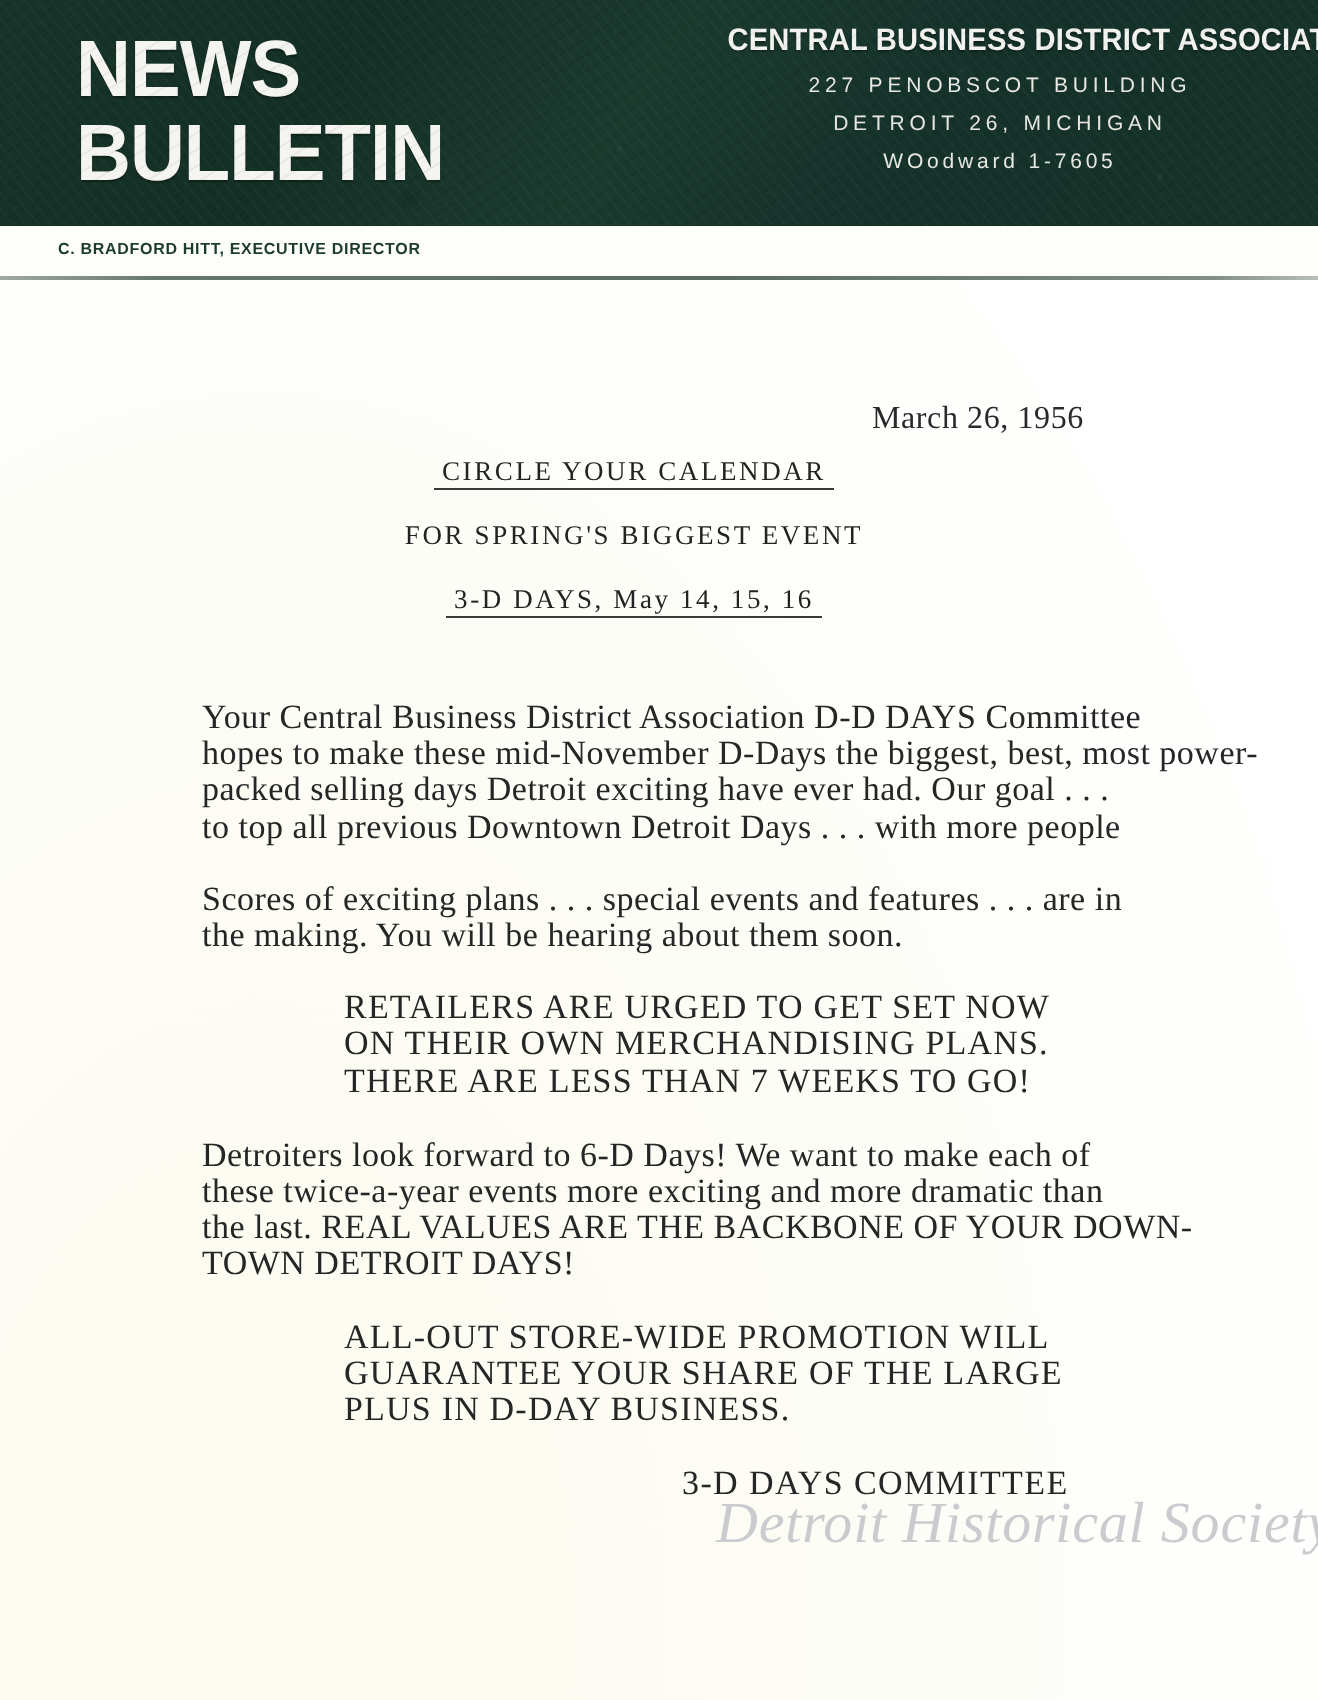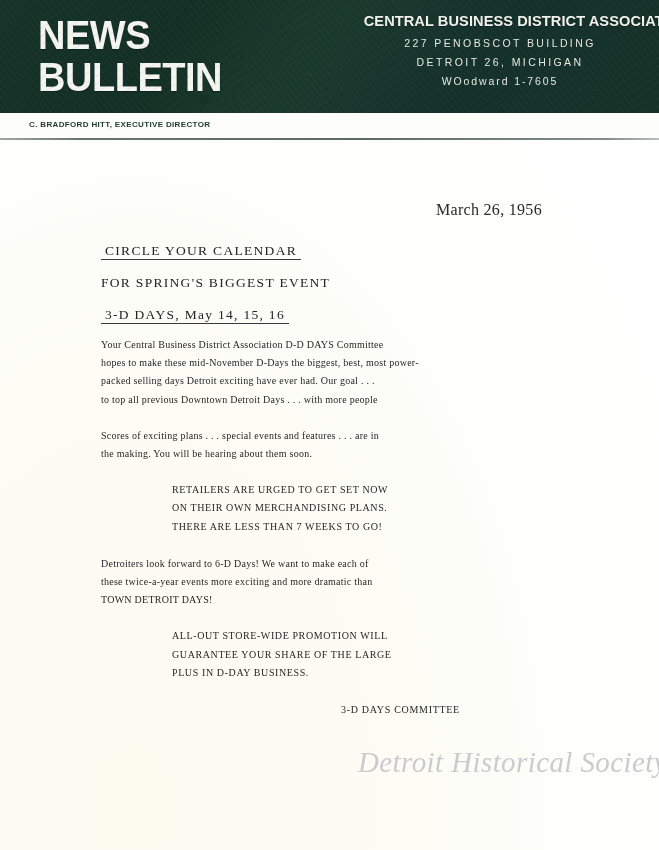--- a/index.html
+++ b/index.html
@@ -133,41 +133,42 @@
     top: 201px;
     font-size: 16px;
     color: #2a2a2a;
     letter-spacing: 0.3px;
     white-space: nowrap;
   }
 
   .headings {
     position: absolute;
     left: 101px;
-    top: 243px;
+    top: 228px;
     width: 432px;
+    text-align: center;
   }
   .heading-line {
     font-size: 13.5px;
     color: #232323;
     letter-spacing: 1.3px;
     margin-bottom: 16px;
     white-space: nowrap;
   }
   .heading-line span.u {
     border-bottom: 1px solid #3a3a3a;
     padding: 0 4px 1px 4px;
   }
 
   .body {
     position: absolute;
     left: 101px;
-    top: 336px;
+    top: 350px;
     width: 470px;
-    font-size: 10px;
+    font-size: 17px;
     line-height: 18.2px;
     color: #262626;
     letter-spacing: 0.25px;
   }
   .para { margin: 0 0 18px 0; }
   .para .ln { display: block; white-space: nowrap; }
   .block {
     margin: 0 0 19px 0;
     padding-left: 71px;
     letter-spacing: 0.6px;
@@ -250,20 +251,21 @@
 
     <p class="block">
       <span class="ln">RETAILERS ARE URGED TO GET SET NOW</span>
       <span class="ln">ON THEIR OWN MERCHANDISING PLANS.</span>
       <span class="ln">THERE ARE LESS THAN 7 WEEKS TO GO!</span>
     </p>
 
     <p class="para">
       <span class="ln">Detroiters look forward to 6-D Days!   We want to make each of</span>
       <span class="ln">these twice-a-year events more exciting and more dramatic than</span>
+      <span class="ln">the last.  REAL VALUES ARE THE BACKBONE OF YOUR DOWN-</span>
       <span class="ln">TOWN DETROIT DAYS!</span>
     </p>
 
     <p class="block">
       <span class="ln">ALL-OUT STORE-WIDE PROMOTION WILL</span>
       <span class="ln">GUARANTEE YOUR SHARE OF THE LARGE</span>
       <span class="ln">PLUS IN D-DAY BUSINESS.</span>
     </p>
 
     <p class="signature">3-D DAYS COMMITTEE</p>

